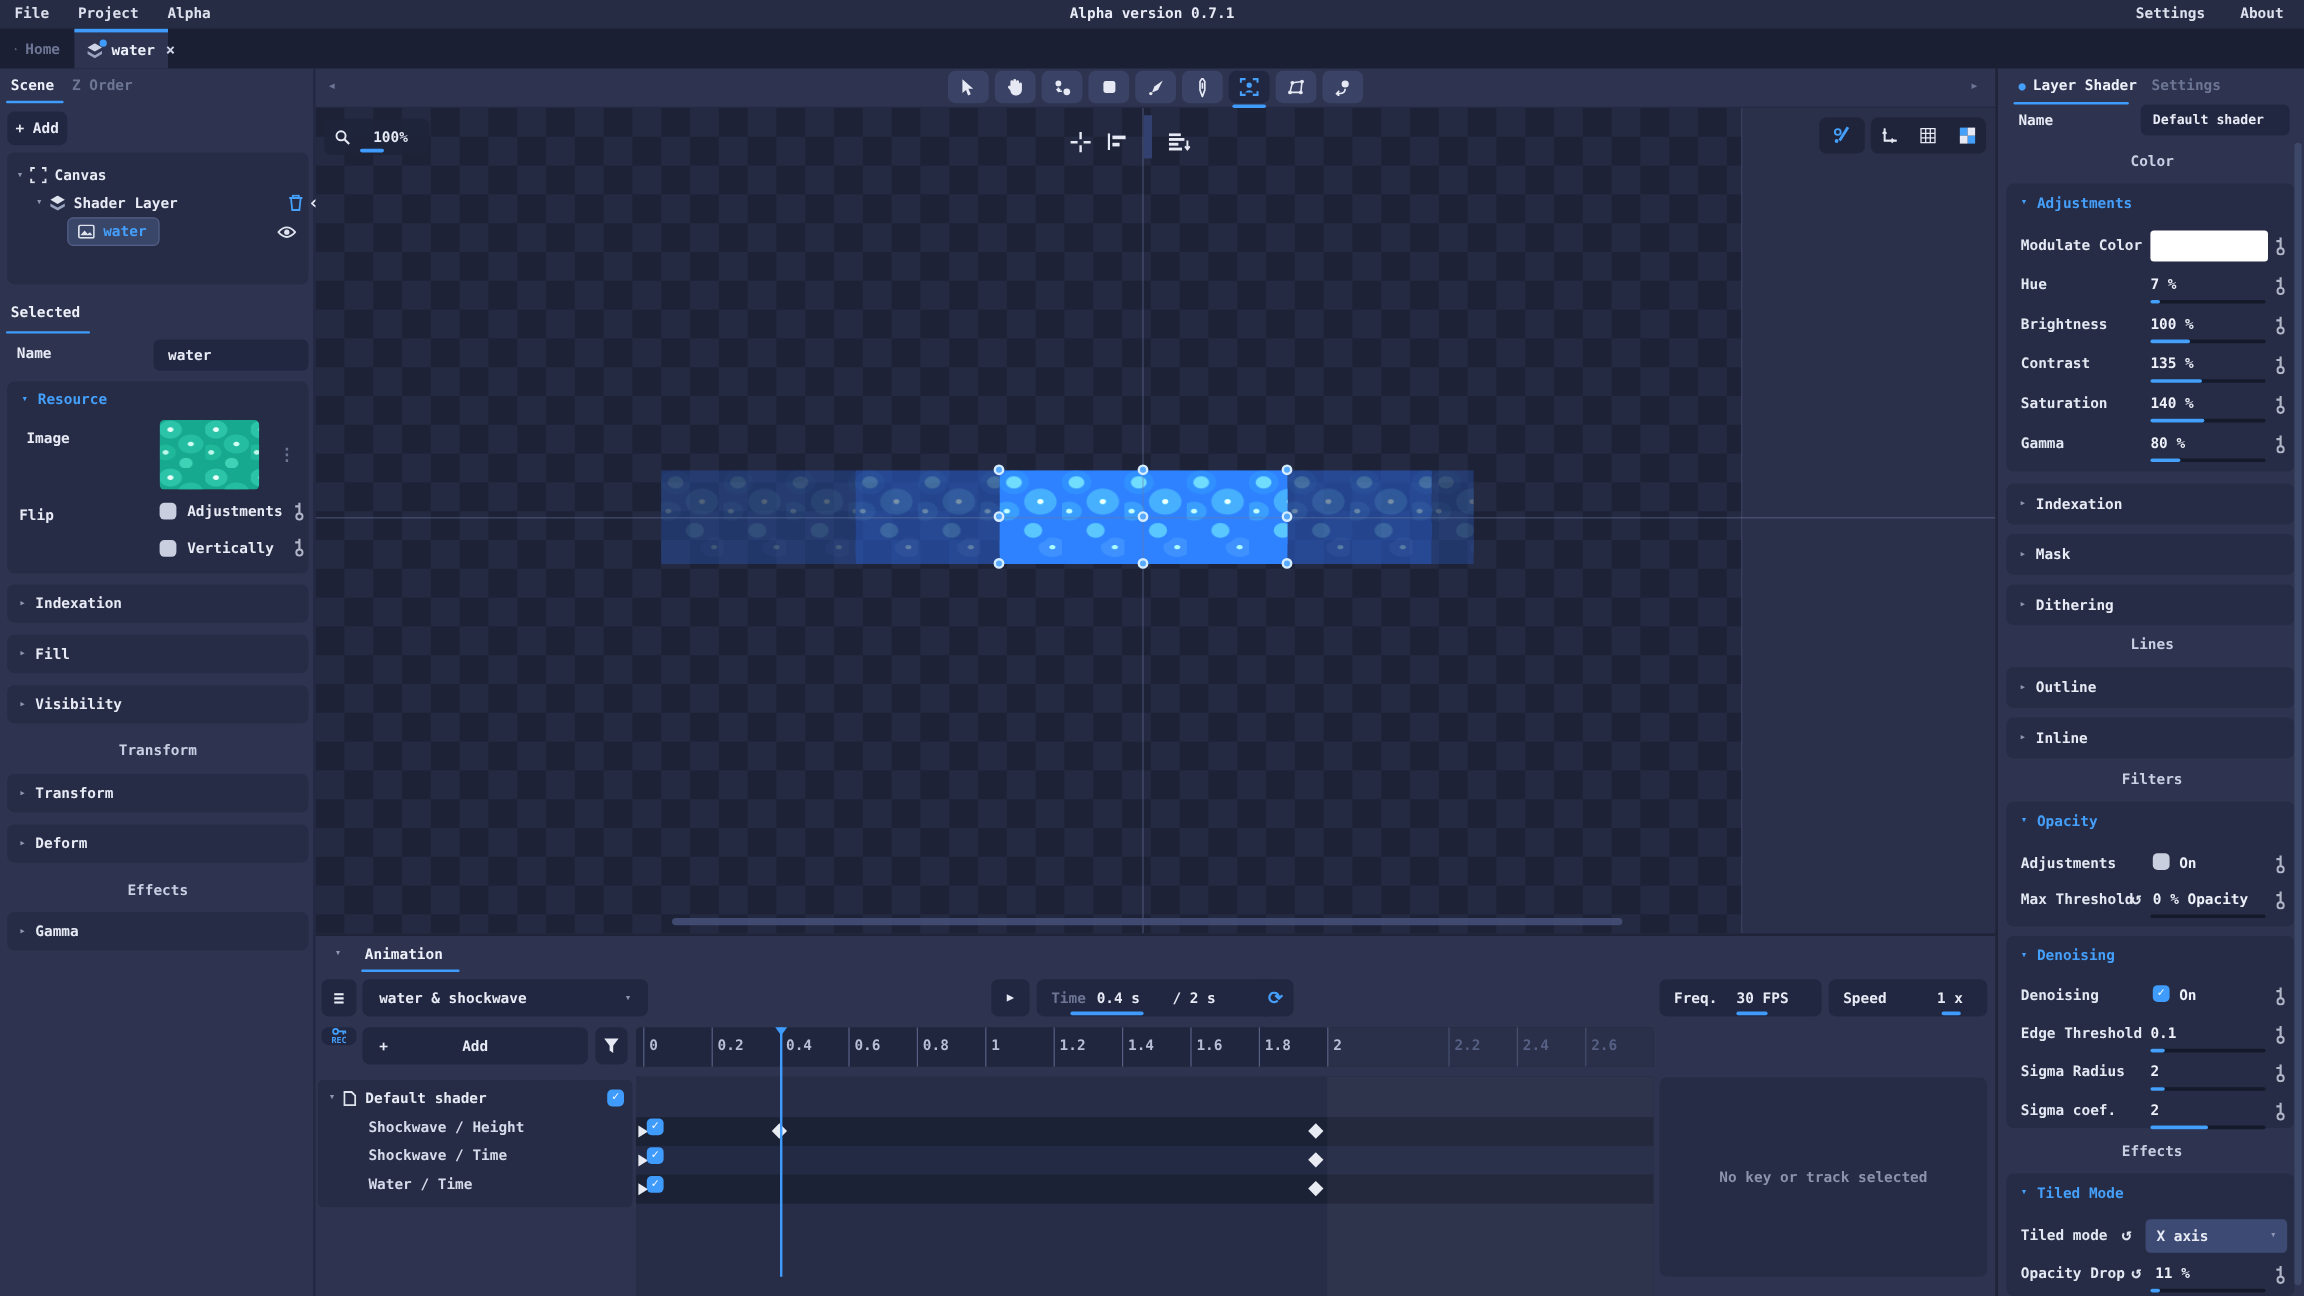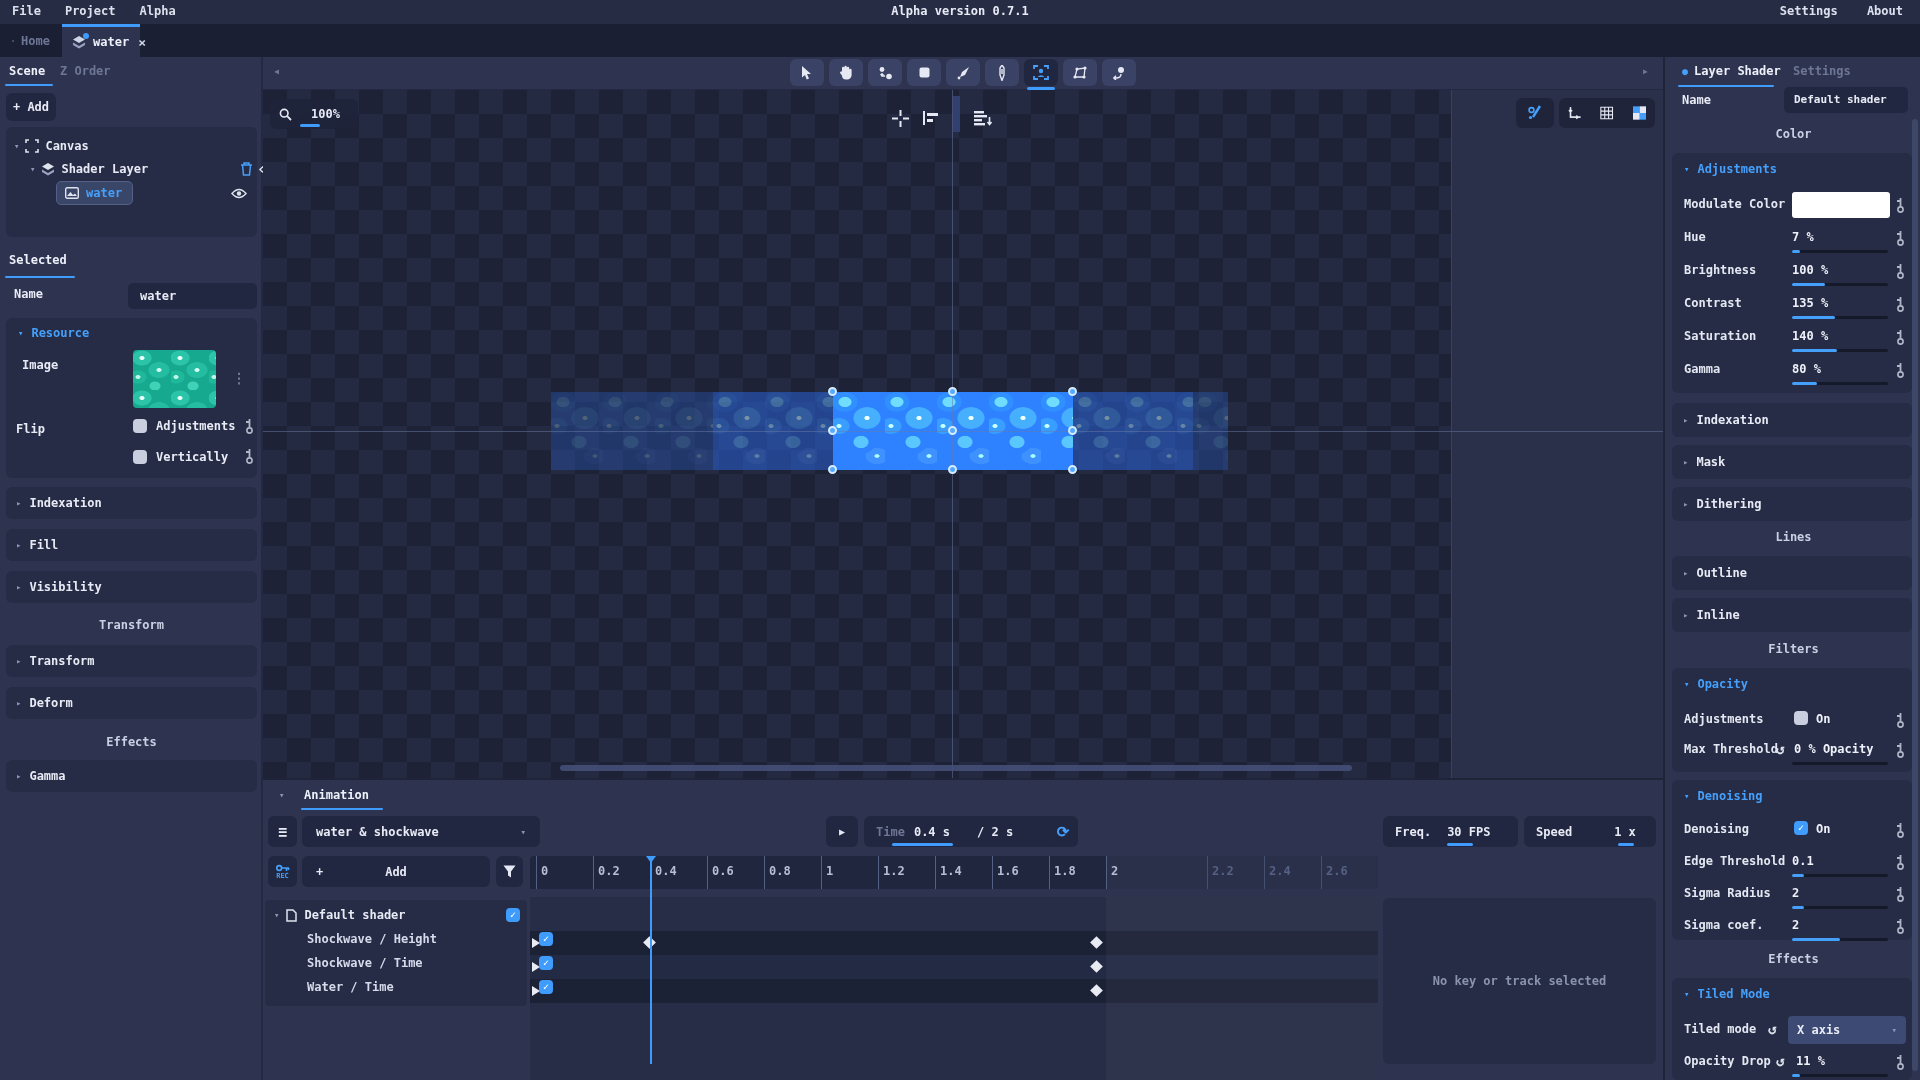--- a/index.html
+++ b/index.html
@@ -401,21 +401,21 @@
     <span>Freq.</span>
     <span>30 FPS</span>
     <div class="mini-underline" style="left:64px;bottom:1px;width:26px"></div>
   </div>
   <div class="abtn" style="left:1261px;top:36px;width:132px;height:31px;justify-content:flex-start;padding:0 12px;box-sizing:border-box;gap:16px">
     <span>Speed</span>
     <span style="margin-left:26px">1 x</span>
     <div class="mini-underline" style="left:94px;bottom:1px;width:16px"></div>
   </div>
 
-  <div class="abtn" style="left:5px;top:76px;width:29px;height:31px;flex-direction:column;gap:0">
+  <div class="abtn" style="left:5px;top:76px;width:29px;height:15px;flex-direction:column;gap:0">
     <svg width="14" height="8" viewBox="0 0 14 8">
         <circle cx="3.2" cy="4" r="2.4" fill="none" stroke="#45a0fc" stroke-width="1.6"></circle>
         <path d="M5.6 4 H13 M10.5 4 V7 M12.5 4 V6" stroke="#45a0fc" stroke-width="1.6"></path>
       </svg>
     <span class="blue" style="font-size:7px;letter-spacing:0">REC</span>
   </div>
   <div class="abtn" style="left:39px;top:76px;width:188px;height:31px">
     <span style="position:absolute;left:14px">+</span>
     <span>Add</span>
   </div>

